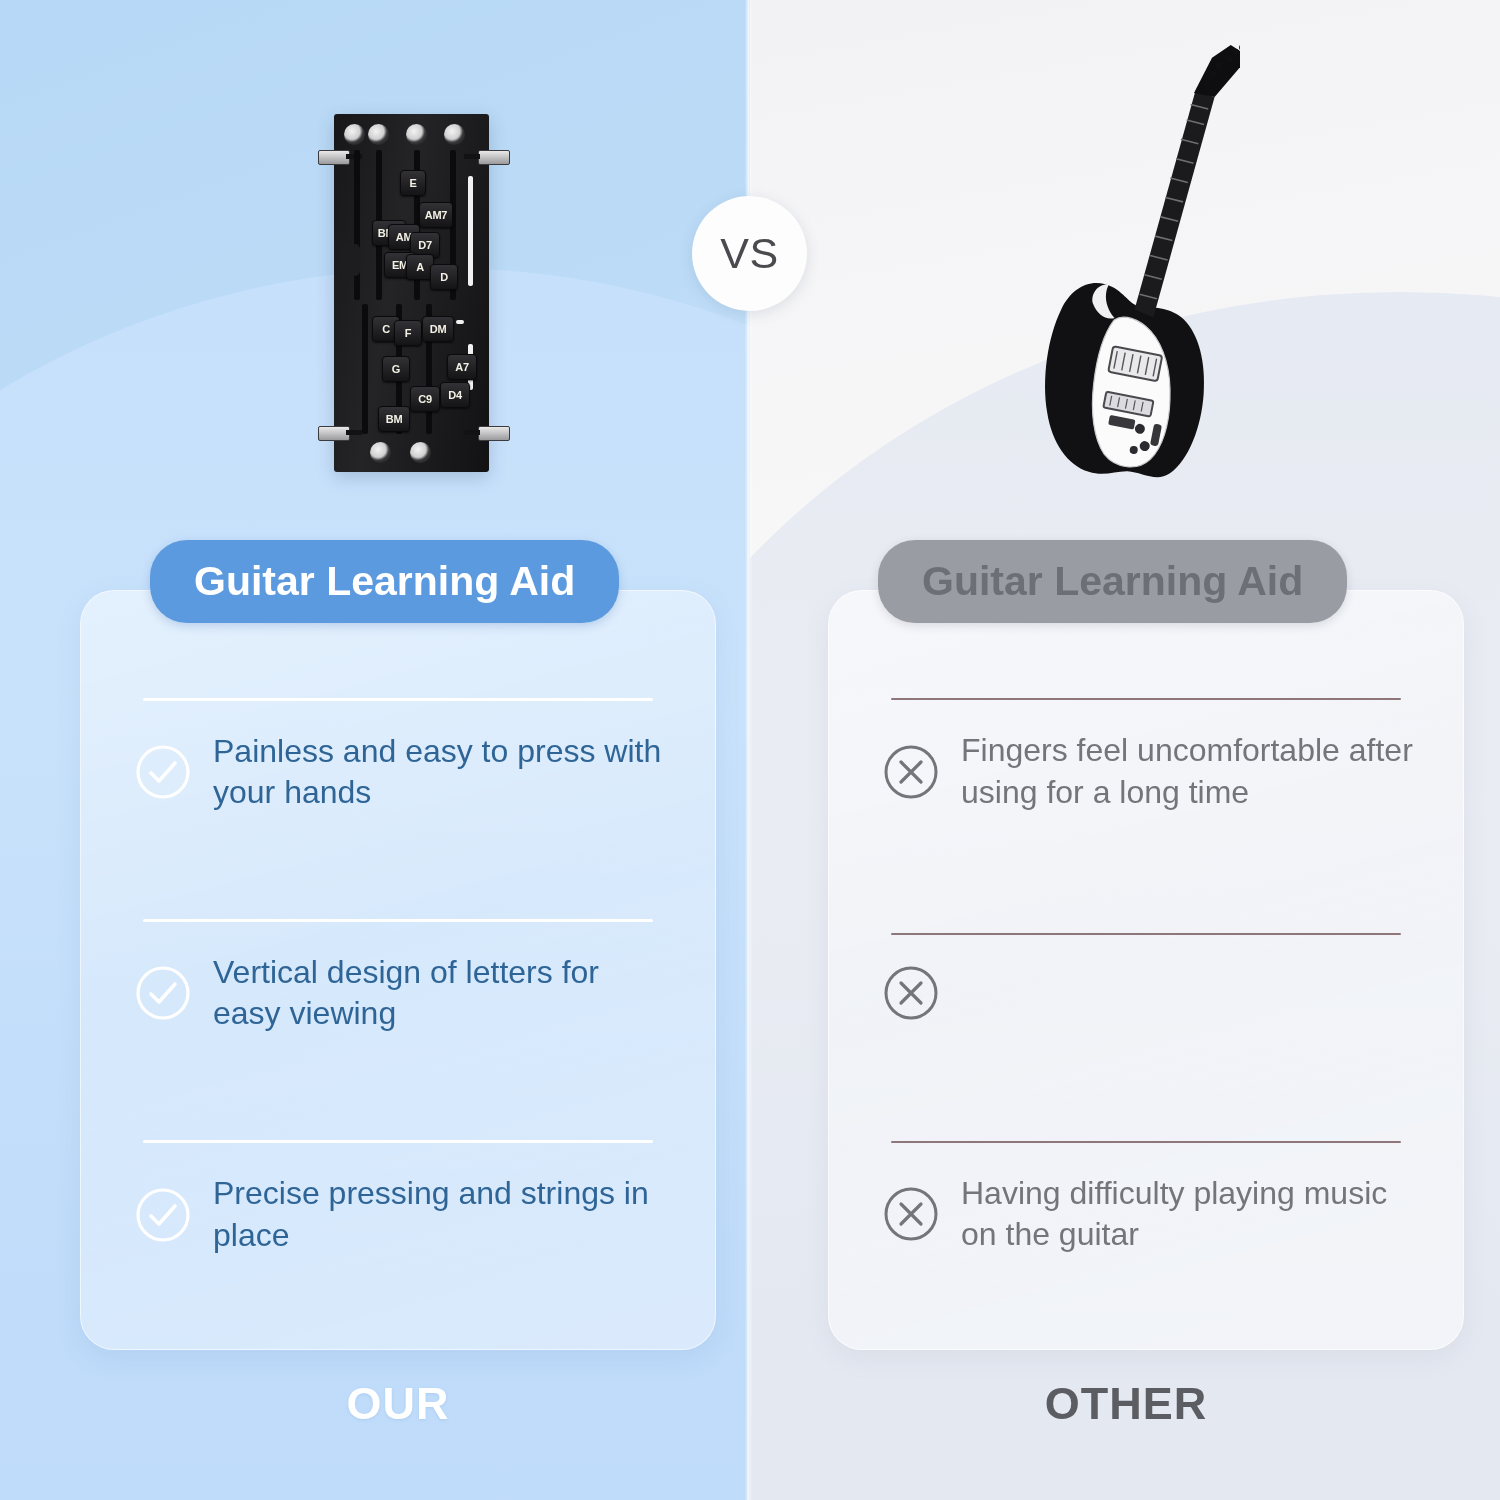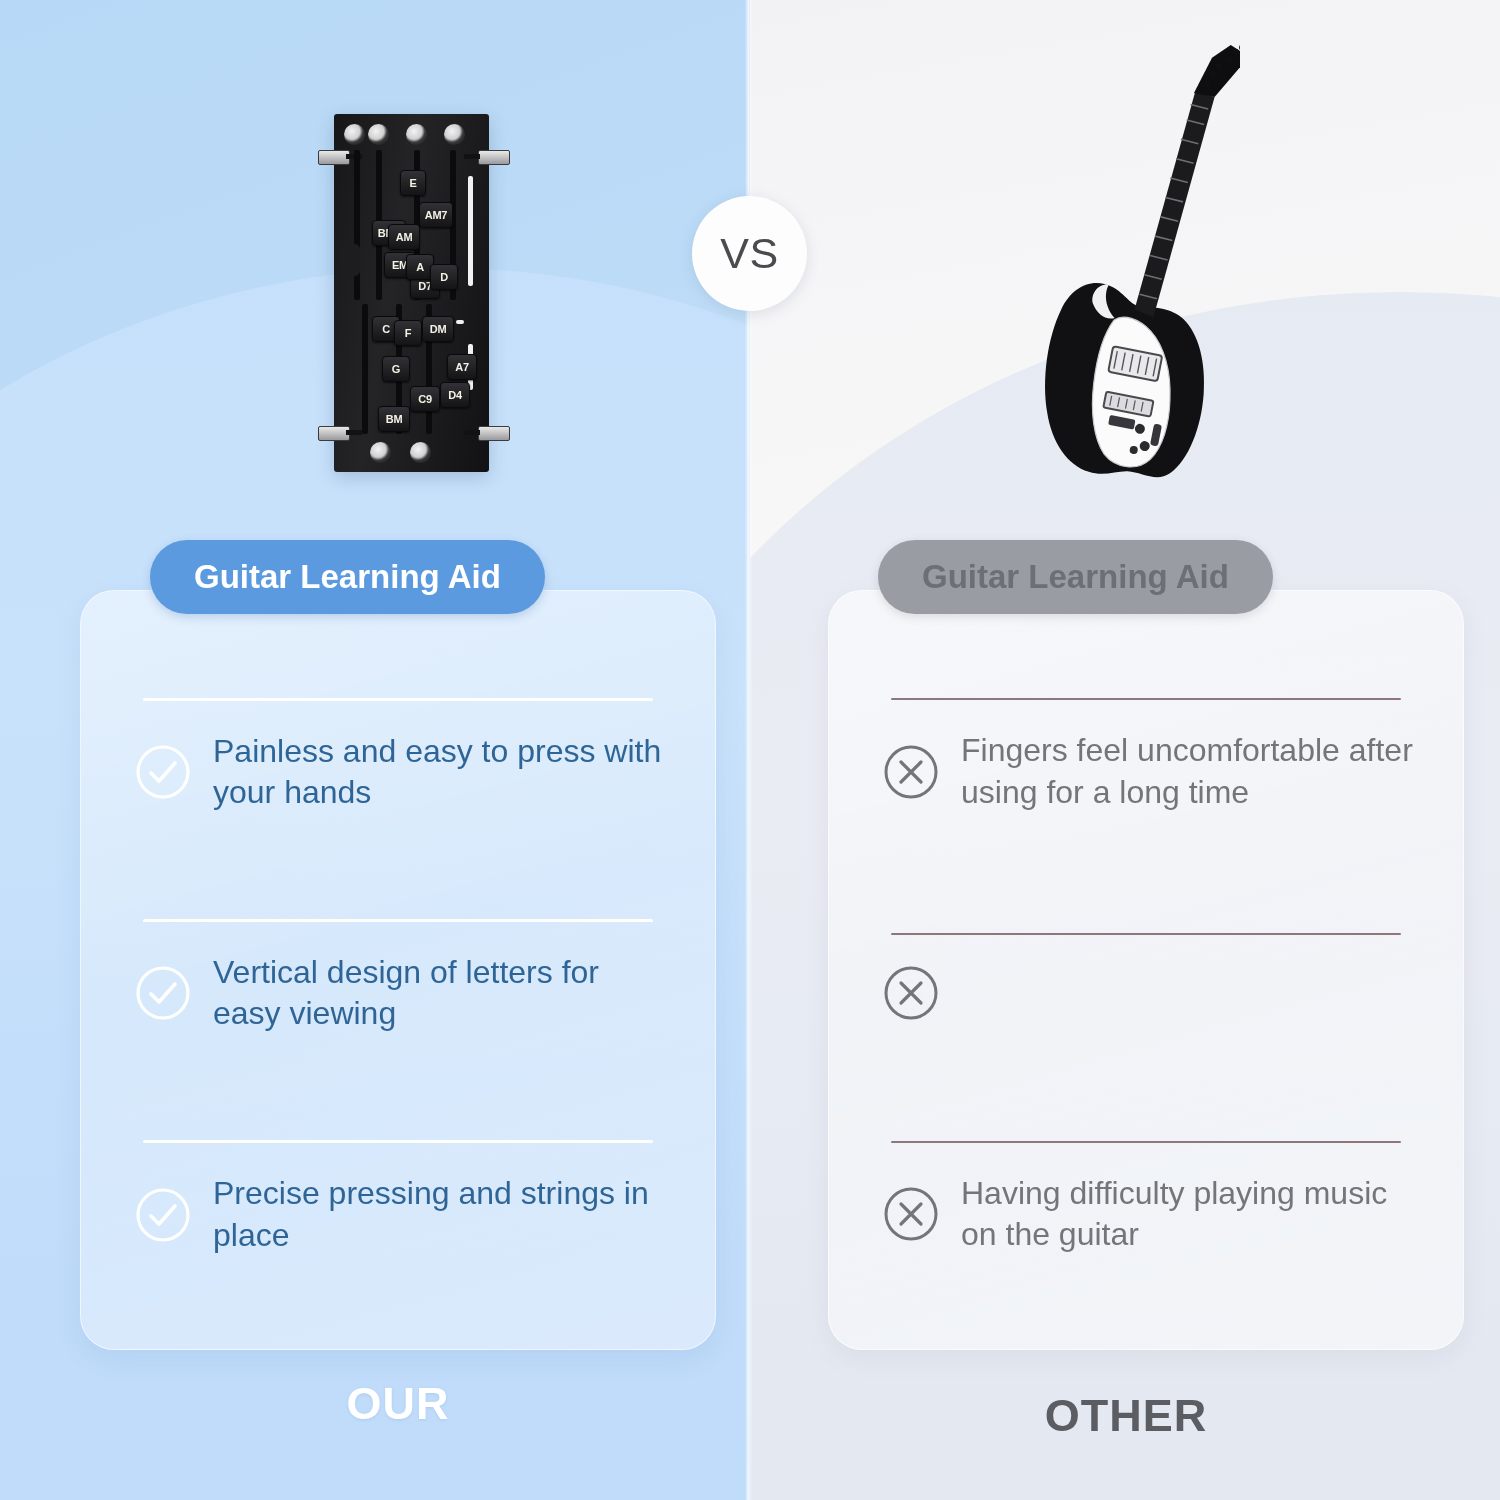--- a/index.html
+++ b/index.html
@@ -66,23 +66,23 @@
     color:#f4f2e6;font-size:11px;font-weight:700;
     display:flex;align-items:center;justify-content:center;
     box-shadow:0 1px 2px rgba(0,0,0,.6);letter-spacing:-.3px;
   }
 
   
   .guitar{position:absolute;left:1010px;top:22px;width:230px;height:488px;}
 
   
   .pill{
-    position:absolute;height:74px;border-radius:37px;
+    position:absolute;height:83px;border-radius:37px;
     display:flex;align-items:center;padding:0 44px;
-    font-size:33px;font-weight:700;box-sizing:border-box;
+    font-size:41px;font-weight:700;box-sizing:border-box;
     z-index:5;
   }
   .pill-our{left:150px;top:540px;background:#5b9ade;color:#ffffff;
     box-shadow:0 3px 10px rgba(60,110,180,.25);}
   .pill-other{left:878px;top:540px;background:#9a9ca4;color:#6d6f77;
     box-shadow:0 3px 10px rgba(90,95,110,.18);}
 
   .card{
     position:absolute;top:590px;width:636px;height:760px;border-radius:34px;
     box-sizing:border-box;padding:54px 40px 40px 40px;
@@ -110,21 +110,21 @@
   .ficon{flex:0 0 auto;width:56px;height:56px;}
   .ftext{font-size:32px;line-height:1.30;font-weight:400;}
   .ftext-our{color:#2f6596;}
   .ftext-other{color:#74757a;}
 
   .footer-label{
     position:absolute;top:1378px;width:636px;text-align:center;
     font-size:45px;font-weight:700;letter-spacing:1px;
   }
   .footer-our{left:80px;color:#ffffff;text-shadow:0 1px 3px rgba(120,160,210,.25);}
-  .footer-other{left:808px;color:#5c5d63;margin-top:12px;}
+  .footer-other{left:808px;color:#5c5d63;}
 </style>
 </head>
 <body>
 
 <div class="stage">
 
   <div class="bg-left"></div>
   <div class="bg-right"></div>
   <div class="clip-left">
     <div class="arc-left"></div>
@@ -165,21 +165,21 @@
     <div class="slot" style="left:22px;top:130px;width:20px;height:32px;border-radius:5px;background:#1d1d20;"></div>
 
     <div class="railw" style="left:150px;top:62px;height:110px;"></div>
     <div class="railw" style="left:150px;top:230px;height:46px;"></div>
     <div class="railw" style="left:138px;top:206px;height:4px;width:8px;"></div>
 
     <div class="chord" style="left:82px;top:56px;width:24px;height:24px;">E</div>
     <div class="chord" style="left:101px;top:88px;width:32px;height:24px;">AM7</div>
     <div class="chord" style="left:54px;top:106px;width:32px;height:24px;">BM7</div>
     <div class="chord" style="left:70px;top:110px;width:30px;height:24px;">AM</div>
-    <div class="chord" style="left:92px;top:118px;width:28px;height:24px;margin-top:41px;">D7</div>
+    <div class="chord" style="left:92px;top:118px;width:28px;height:24px;">D7</div>
     <div class="chord" style="left:66px;top:138px;width:30px;height:24px;">EM</div>
     <div class="chord" style="left:88px;top:140px;width:26px;height:24px;">A</div>
     <div class="chord" style="left:112px;top:150px;width:26px;height:24px;">D</div>
     <div class="chord" style="left:54px;top:202px;width:26px;height:24px;">C</div>
     <div class="chord" style="left:76px;top:206px;width:26px;height:24px;">F</div>
     <div class="chord" style="left:104px;top:202px;width:30px;height:24px;">DM</div>
     <div class="chord" style="left:64px;top:242px;width:26px;height:24px;">G</div>
     <div class="chord" style="left:129px;top:240px;width:28px;height:24px;">A7</div>
     <div class="chord" style="left:122px;top:268px;width:28px;height:24px;">D4</div>
     <div class="chord" style="left:92px;top:272px;width:28px;height:24px;">C9</div>

